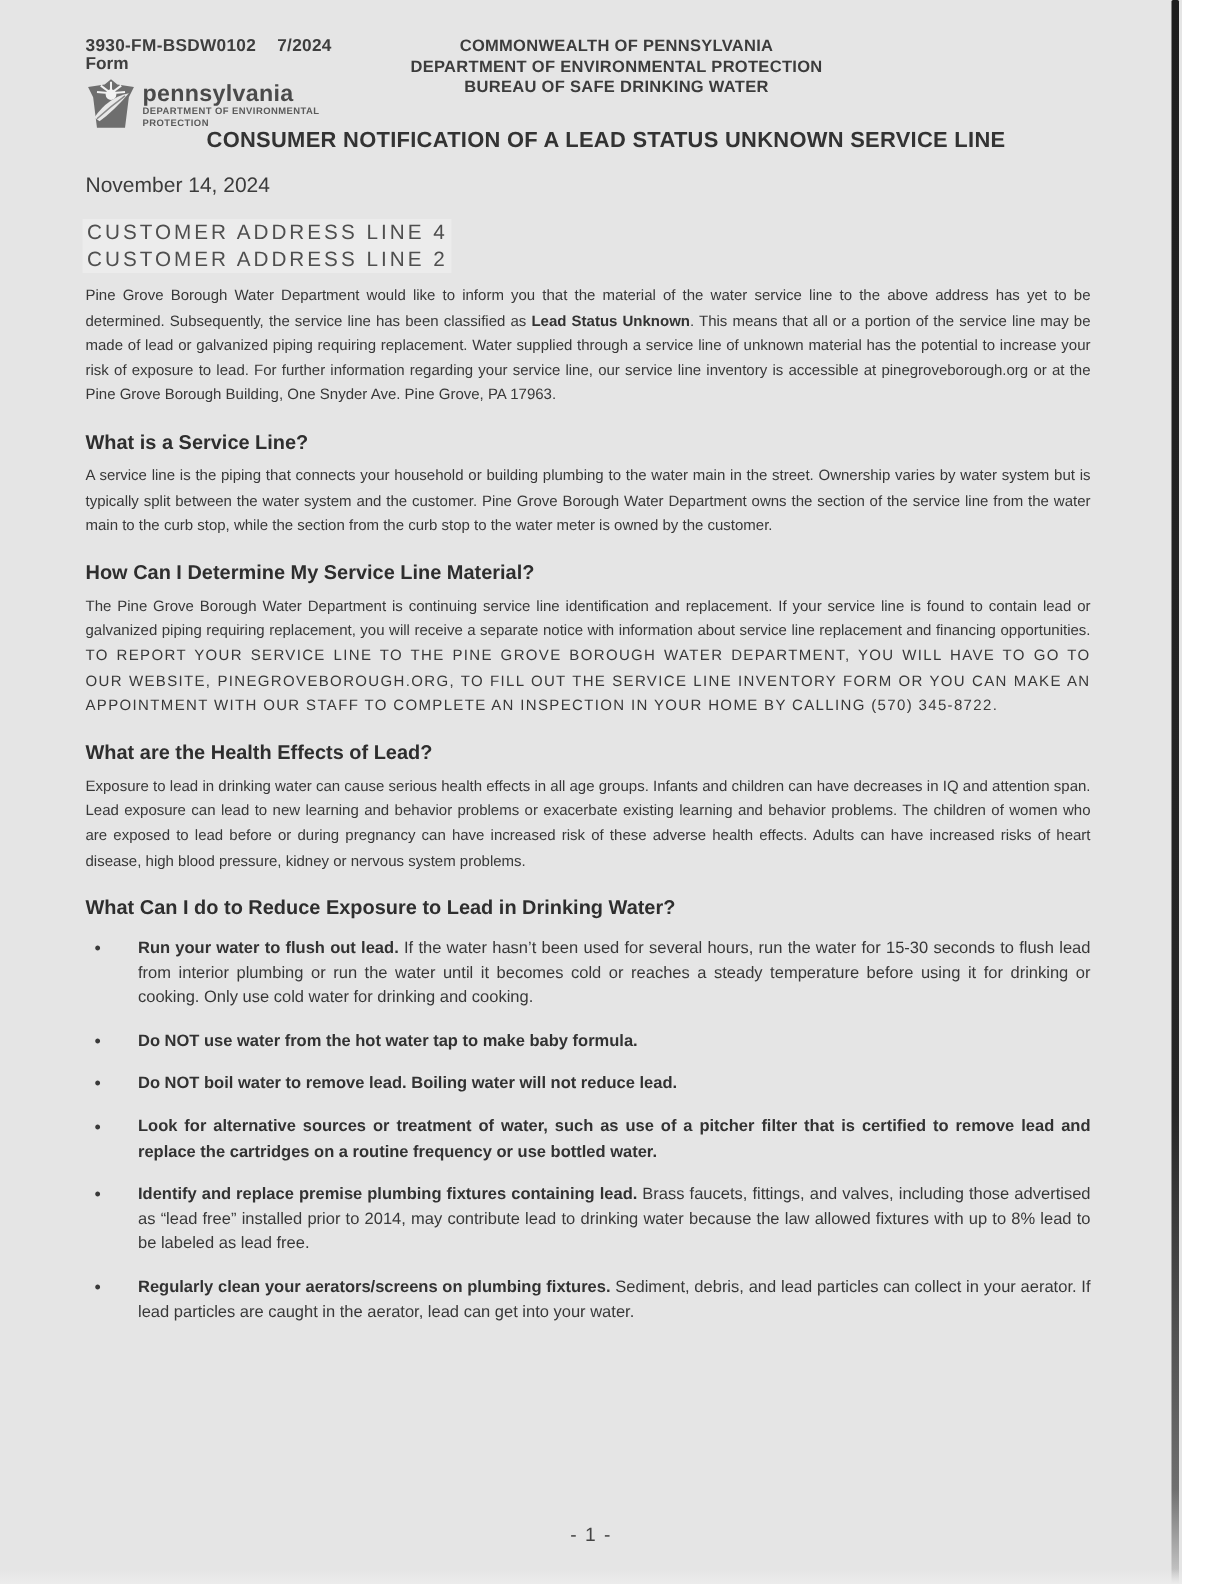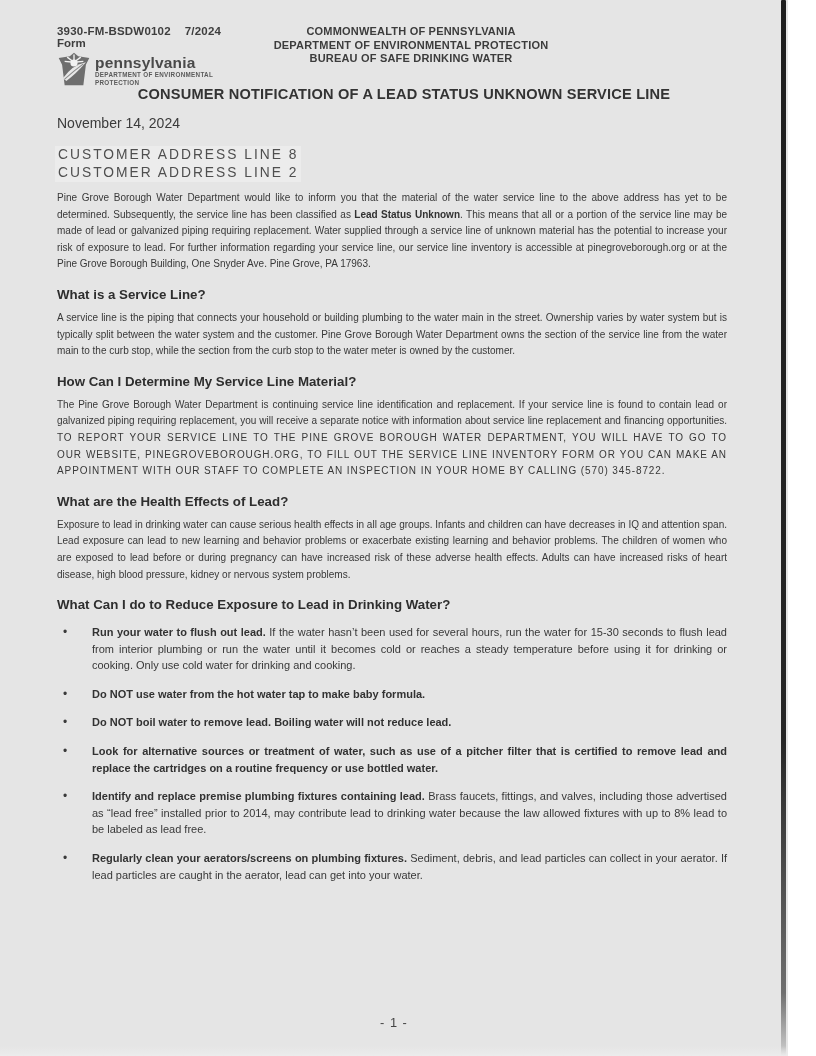--- a/index.html
+++ b/index.html
@@ -103,21 +103,21 @@
       <div>DEPARTMENT OF ENVIRONMENTAL PROTECTION</div>
       <div>BUREAU OF SAFE DRINKING WATER</div>
     </div>
   </div>
 
   <div class="title">CONSUMER NOTIFICATION OF A LEAD STATUS UNKNOWN SERVICE LINE</div>
 
   <div class="content">
     <div class="date">November 14, 2024</div>
     <div class="address">
-      <div class="addr-line">CUSTOMER ADDRESS LINE 8</div>
+      <div class="addr-line">CUSTOMER ADDRESS LINE 4</div>
       <div class="addr-line">CUSTOMER ADDRESS LINE 2</div>
     </div>
     <div class="body">
         <p class="para"><span class="">Pine Grove Borough Water Department would like to inform you that the material of the water service line to the above address has yet to be determined. Subsequently, the service line has been classified as </span><span class="b ">Lead Status Unknown</span><span class="">. This means that all or a portion of the service line may be made of lead or galvanized piping requiring replacement. Water supplied through a service line of unknown material has the potential to increase your risk of exposure to lead. For further information regarding your service line, our service line inventory is accessible at pinegroveborough.org or at the Pine Grove Borough Building, One Snyder Ave. Pine Grove, PA 17963.</span></p>
         <div class="heading">What is a Service Line?</div>
         <p class="para"><span class="">A service line is the piping that connects your household or building plumbing to the water main in the street. Ownership varies by water system but is typically split between the water system and the customer. Pine Grove Borough Water Department owns the section of the service line from the water main to the curb stop, while the section from the curb stop to the water meter is owned by the customer.</span></p>
         <div class="heading">How Can I Determine My Service Line Material?</div>
         <p class="para"><span class="">The Pine Grove Borough Water Department is continuing service line identification and replacement. If your service line is found to contain lead or galvanized piping requiring replacement, you will receive a separate notice with information about service line replacement and financing opportunities. </span><span class="sp">TO REPORT YOUR SERVICE LINE TO THE PINE GROVE BOROUGH WATER DEPARTMENT, YOU WILL HAVE TO GO TO OUR WEBSITE, PINEGROVEBOROUGH.ORG, TO FILL OUT THE SERVICE LINE INVENTORY FORM OR YOU CAN MAKE AN APPOINTMENT WITH OUR STAFF TO COMPLETE AN INSPECTION IN YOUR HOME BY CALLING (570) 345-8722.</span></p>
         <div class="heading">What are the Health Effects of Lead?</div>
         <p class="para"><span class="">Exposure to lead in drinking water can cause serious health effects in all age groups. Infants and children can have decreases in IQ and attention span. Lead exposure can lead to new learning and behavior problems or exacerbate existing learning and behavior problems. The children of women who are exposed to lead before or during pregnancy can have increased risk of these adverse health effects. Adults can have increased risks of heart disease, high blood pressure, kidney or nervous system problems.</span></p>

